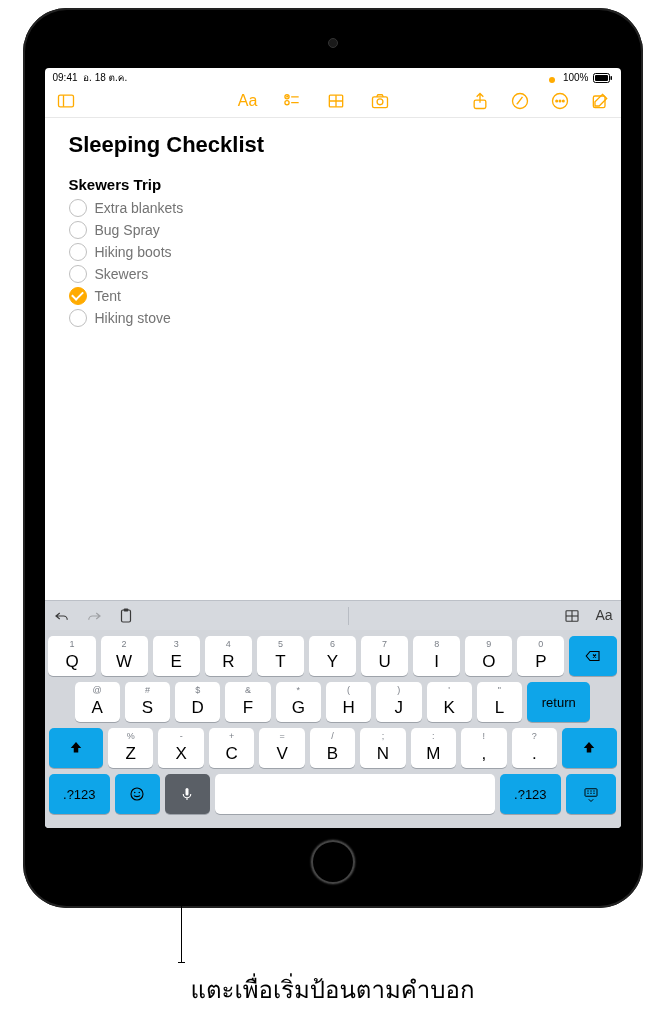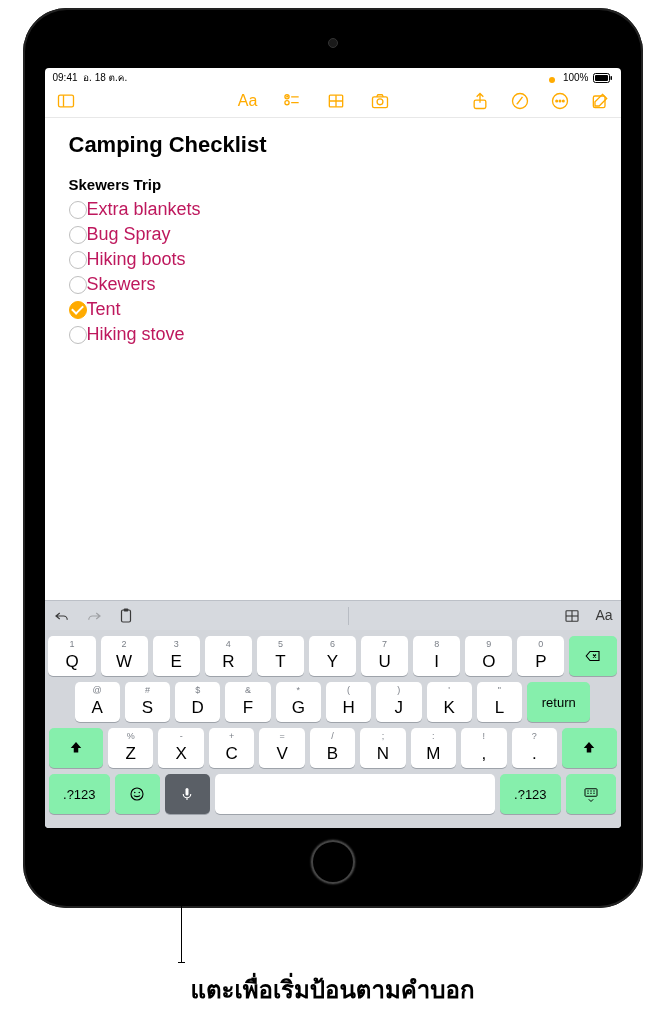--- a/index.html
+++ b/index.html
@@ -35,21 +35,21 @@
 .tb-center { flex: 1; justify-content: flex-start; padding-left: 160px; gap: 22px; }
 .tb-right { gap: 18px; }
 .tb-icon { color: #ffab00; display: inline-flex; align-items: center; justify-content: center;
   width: 22px; height: 22px; cursor: pointer; }
 .tb-icon svg { width: 20px; height: 20px; stroke: currentColor; fill: none; stroke-width: 1.6; }
 
 
 .note { flex: 1; padding: 14px 24px; overflow: hidden; }
 .note-title { font-size: 22px; font-weight: 700; margin-bottom: 18px; }
 .note-sub { font-size: 15px; font-weight: 700; margin-bottom: 6px; }
-.check-row { display: flex; align-items: center; margin: 4px 0; font-size: 18px; color: #be185d; position: relative; }
+.check-row { display: flex; align-items: center; gap: 8px; margin: 4px 0; font-size: 14px; color: #737373; position: relative; }
 .circle { width: 18px; height: 18px; border-radius: 50%; border: 1.5px solid #bfbfbf; flex-shrink: 0; }
 .circle.checked { background: #ffab00; border-color: #ffab00; position: relative; }
 .circle.checked::after { content: ""; position: absolute; left: 4px; top: 1px;
   width: 5px; height: 9px; border: solid #fff; border-width: 0 2px 2px 0; transform: rotate(45deg); }
 
 .popup { position: absolute; left: 106px; top: -4px; background: #fff;
   border-radius: 6px; padding: 4px 6px; box-shadow: 0 2px 8px rgba(0,0,0,.25);
   display: flex; align-items: center; }
 .popup svg { width: 16px; height: 16px; }
 
@@ -62,32 +62,32 @@
 .kbd-bar-icon.dim { opacity: .35; }
 .kbd-bar .mid { width: 1px; height: 18px; background: #b8bcc3; }
 
 .keyboard { background: #d3d6db; padding: 6px 4px 8px 4px; }
 .krow { display: flex; gap: 5px; margin-bottom: 6px; justify-content: center; }
 .key { background: #fff; border-radius: 5px; box-shadow: 0 1px 0 #9ea3aa;
   height: 40px; flex: 1; display: flex; align-items: flex-end; justify-content: center;
   padding-bottom: 4px; font-size: 17px; color: #000; position: relative; cursor: pointer;
   min-width: 0; }
 .key .sup { position: absolute; top: 3px; font-size: 9px; color: #7a7f87; }
-.key.func { background: #86efac; font-size: 13px; align-items: center; padding: 0; }
+.key.func { background: #0ea5e9; font-size: 13px; align-items: center; padding: 0; }
 .key.wide { flex: 1.4; }
 .key.space { flex: 5; }
 .key.dark { background: #5a5f66; color: #fff; }
 .key.shift svg, .key.backsp svg, .key.mic svg, .key.emoji svg, .key.dismiss svg { width: 18px; height: 18px; }
 .krow.offset { padding: 0 26px; }
 .krow.r3 .key { max-width: 52px; }
 .krow.r3 .key.shift { max-width: none; flex: 1.2; }
 .callout-wrap { position: relative; width: 620px; }
 .lead { position: absolute; left: 158px; top: -66px; width: 1px; height: 120px; background: #000; }
 .lead::before { content: ""; position: absolute; left: -3px; bottom: -1px; width: 7px; height: 1px; background: #000; }
-.caption { text-align: center; font-size: 24px; margin-top: 62px; font-weight: bold; }
+.caption { text-align: center; font-size: 24px; margin-top: 62px; }
 </style>
 </head>
 <body>
 
 <div class="ipad">
   <div class="camera"></div>
   <div class="screen">
 
     <div class="status">
       <div>
@@ -174,21 +174,21 @@
         <span class="tb-icon">
           <svg viewBox="0 0 24 24">
               <rect x="4" y="6" width="14" height="14" rx="2"></rect>
               <path d="M15 4l5 5-9 9H6v-5z"></path>
             </svg>
         </span>
       </div>
     </div>
 
     <div class="note">
-      <div class="note-title">Camping Checklist</div>
+      <div class="note-title">Sleeping Checklist</div>
       <div class="note-sub">Skewers Trip</div>
       <div id="checklist">
           <div class="check-row">
             <span class="circle"></span>
             <span>Extra blankets</span>
           </div>
           <div class="check-row">
             <span class="circle"></span>
             <span>Bug Spray</span>
           </div>

